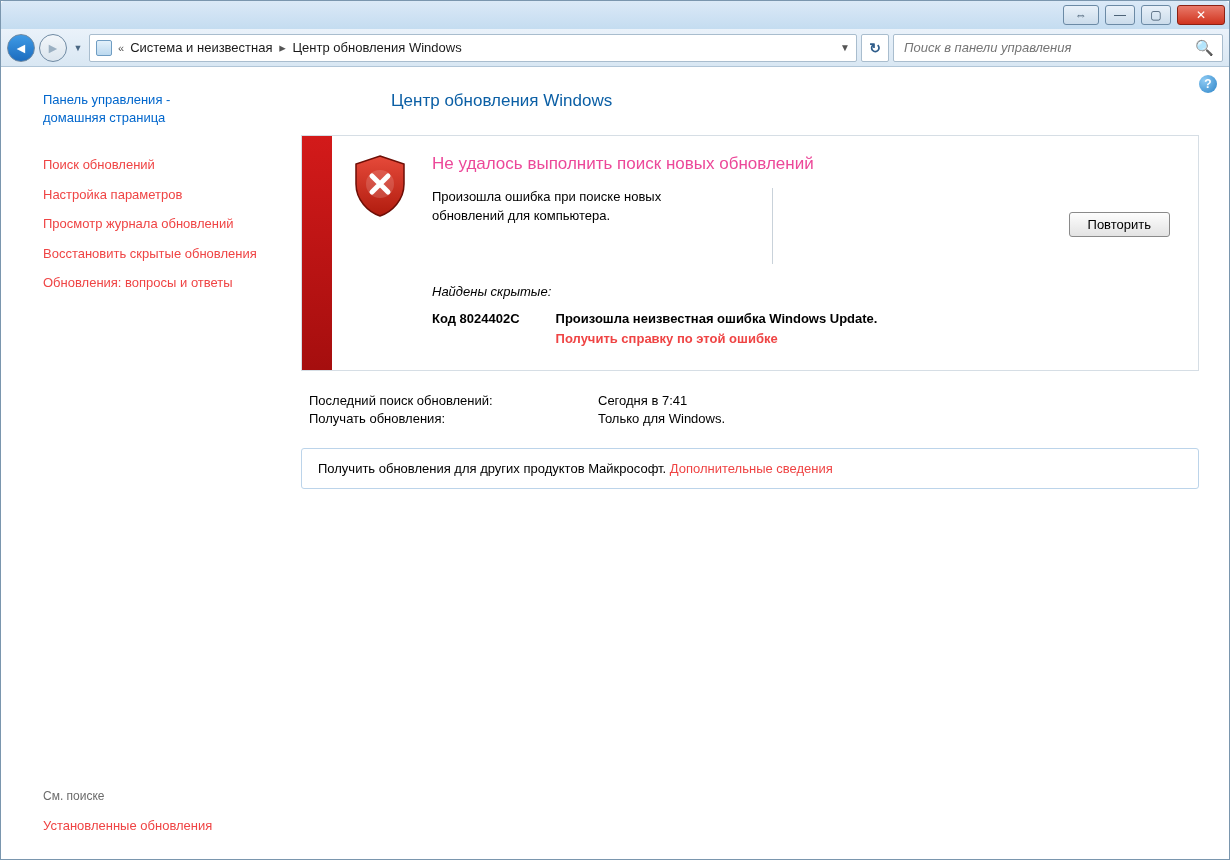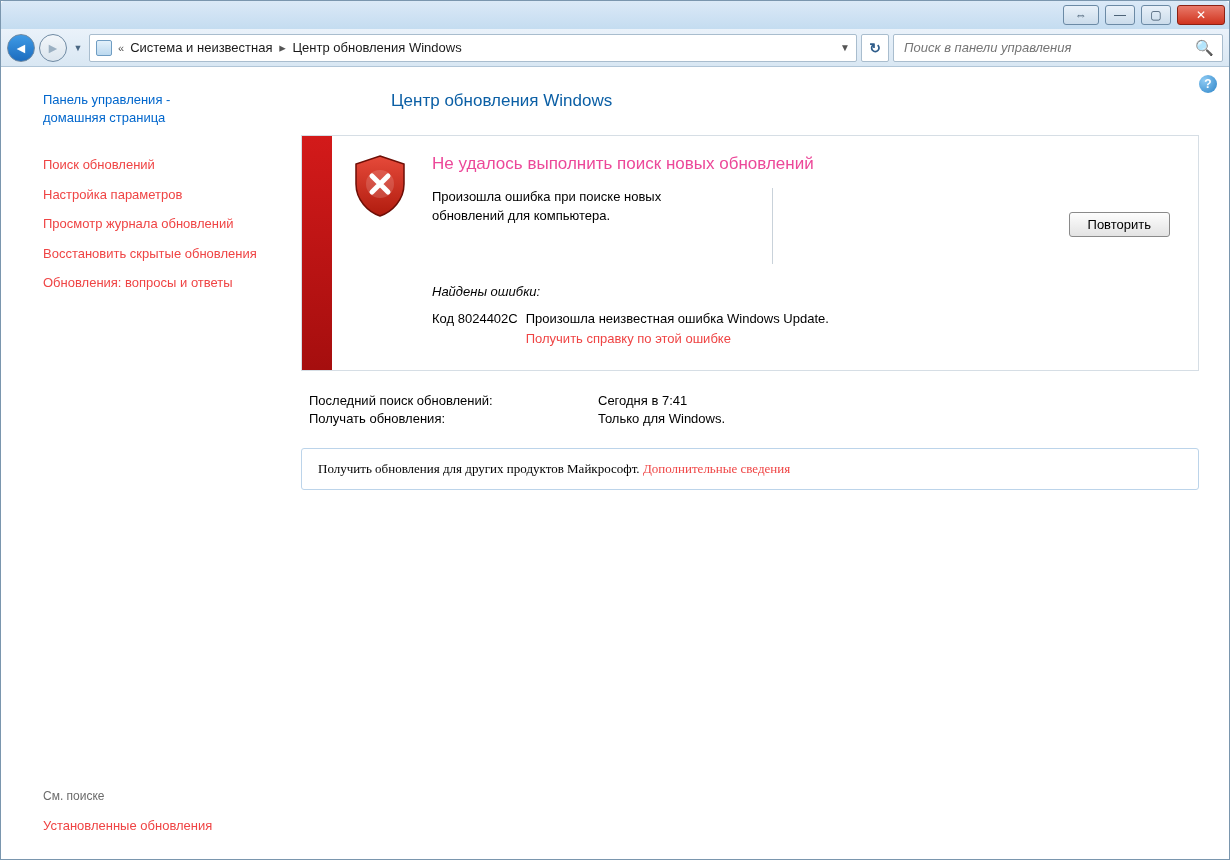--- a/index.html
+++ b/index.html
@@ -41,25 +41,25 @@
   .red-strip { position: absolute; left: 0; top: 0; bottom: 0; width: 30px; background: linear-gradient(#d31a1a, #a50e0e); }
   .shield { position: absolute; left: 50px; top: 18px; width: 56px; height: 64px; }
   .shield svg { width: 56px; height: 64px; }
   .status-title { color: #ec4899; font-size: 17px; margin-bottom: 14px; }
   .status-row { display: flex; align-items: flex-start; gap: 30px; }
   .status-text { max-width: 300px; line-height: 1.45; }
   .vline { width: 1px; height: 76px; background: #c9d2da; margin: 0 10px; }
   .retry-wrap { margin-left: auto; display: flex; align-items: flex-start; padding-top: 24px; }
   .btn { padding: 4px 18px; font-size: 13px; border: 1px solid #8a8a8a; border-radius: 3px; background: linear-gradient(#fdfdfd, #e3e3e3); cursor: pointer; }
   .found-errs { font-style: italic; margin-top: 20px; margin-bottom: 10px; }
-  .err-row { display: flex; gap: 8px; line-height: 1.5; }
+  .err-row { display: flex; gap: 36px; line-height: 1.5; font-weight: bold; }
   .details { margin: 22px 0 0 8px; }
   .details-row { display: flex; margin: 3px 0; gap: 44px; }
   .details-row .dlabel { width: 245px; }
-  .info-bar { margin-top: 22px; border: 1px solid #bcd4ea; border-radius: 3px; padding: 12px 16px; background: #fff; font-family: Liberation Serif, serif; }
+  .info-bar { margin-top: 22px; border: 1px solid #bcd4ea; border-radius: 3px; padding: 12px 16px; background: #fff; }
 </style>
 </head>
 <body>
 
 <div class="window">
 
   <div class="titlebar">
     <div class="winbtn arrows">
         <span>⇔</span>
       </div>
@@ -143,21 +143,21 @@
           </svg>
         </div>
         <div class="status-title">Не удалось выполнить поиск новых обновлений</div>
         <div class="status-row">
           <div class="status-text">Произошла ошибка при поиске новых обновлений для компьютера.</div>
           <div class="vline"></div>
           <div class="retry-wrap">
             <button class="btn">Повторить</button>
           </div>
         </div>
-        <div class="found-errs">Найдены ошибки:</div>
+        <div class="found-errs">Найдены скрытые:</div>
         <div class="err-row">
           <div>Код 8024402C</div>
           <div>
             <span>Произошла неизвестная ошибка Windows Update.</span><br>
             <a>Получить справку по этой ошибке</a>
           </div>
         </div>
       </div>
 
       <div class="details">

